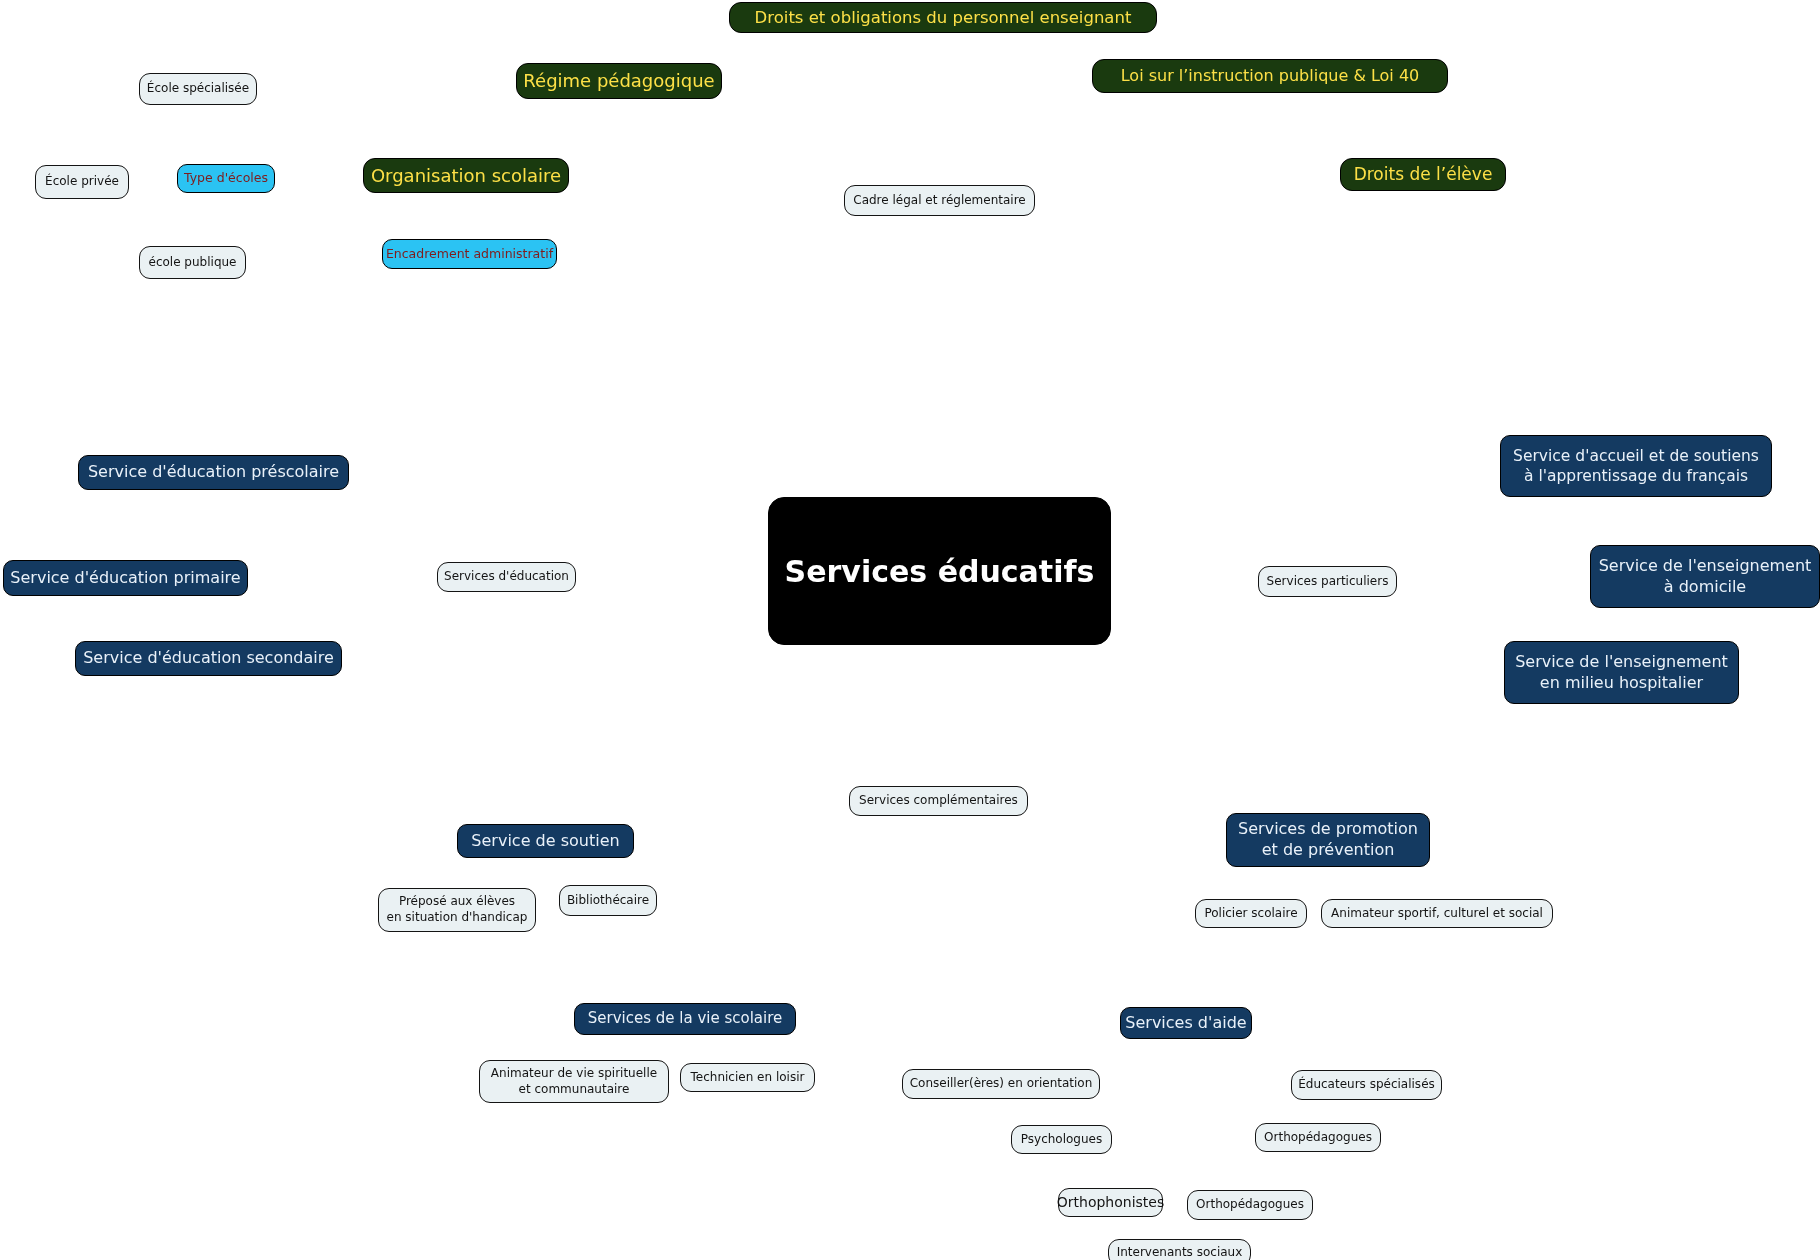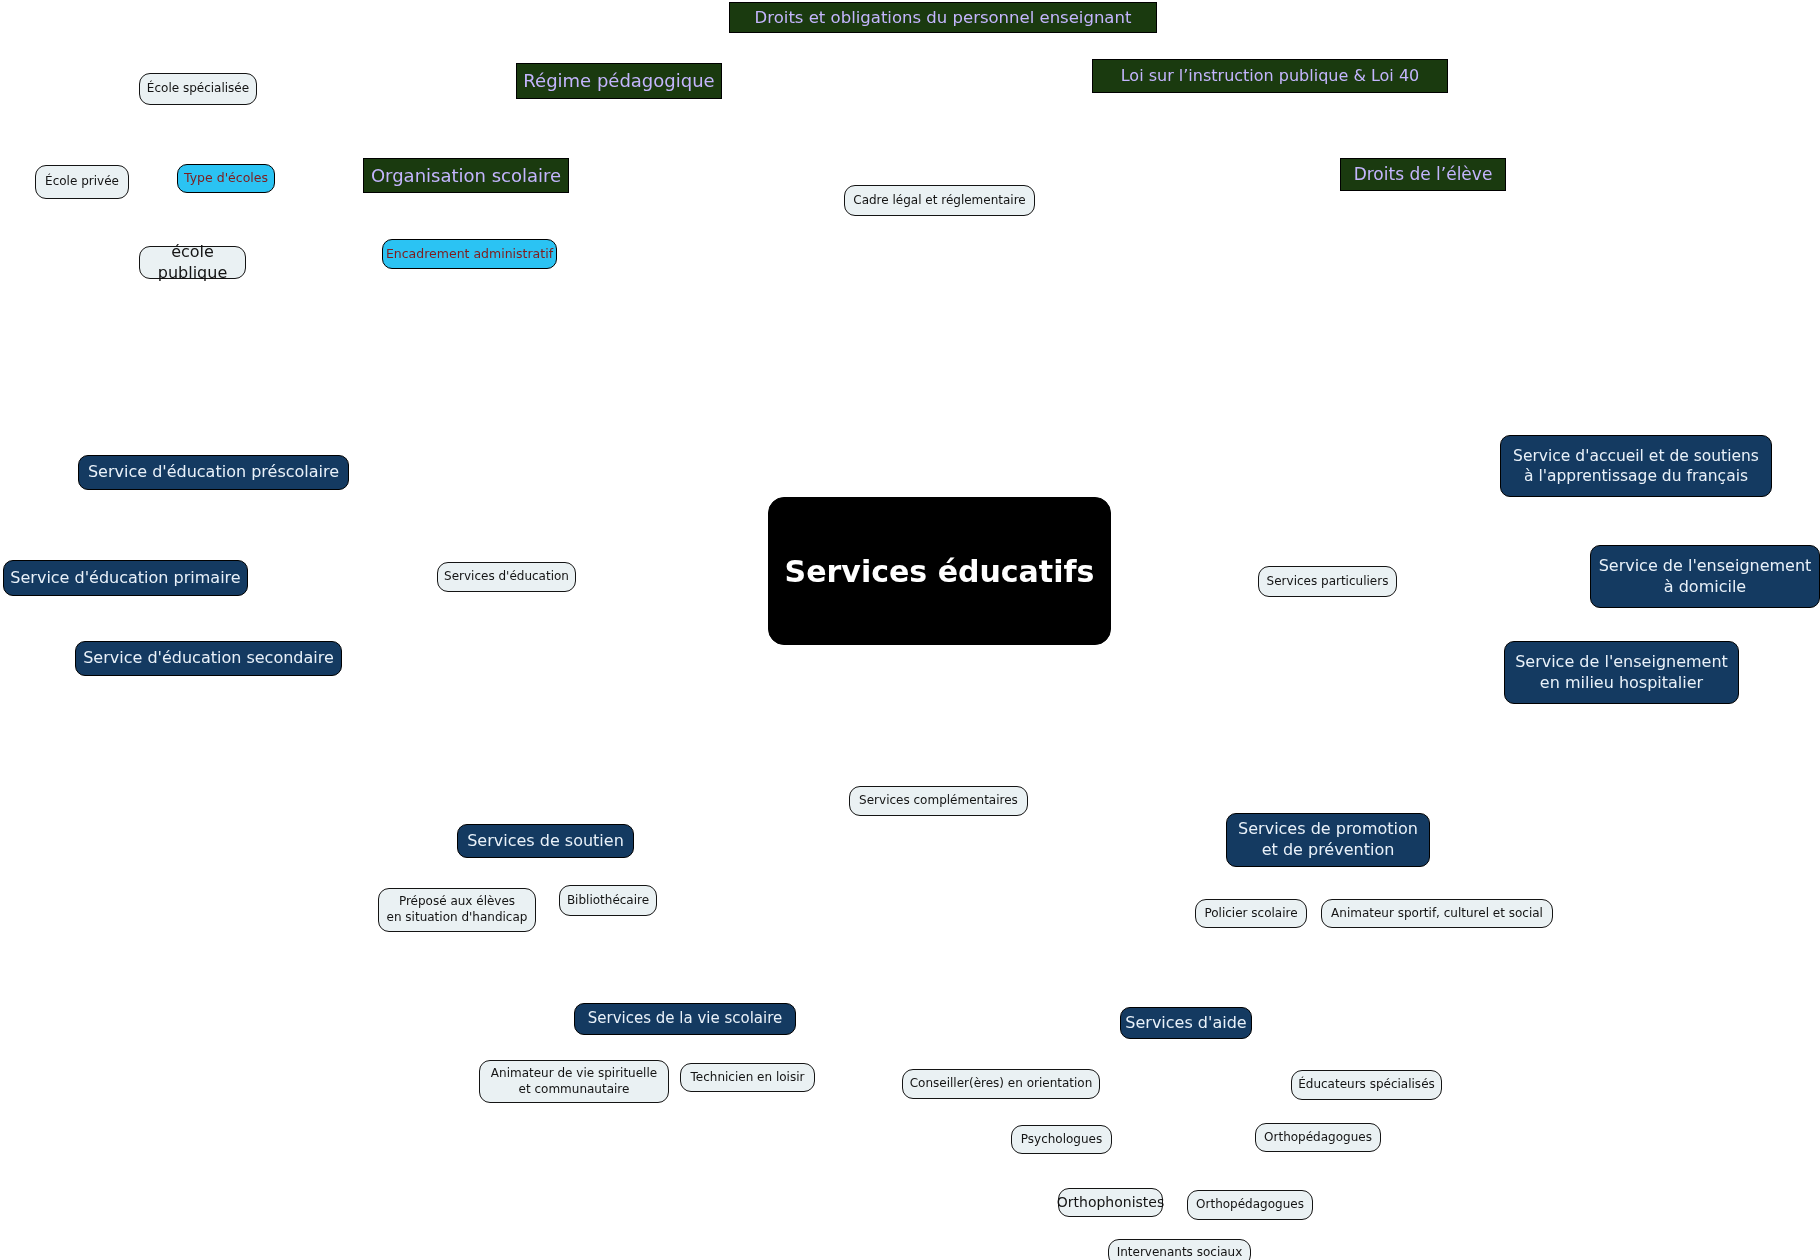--- a/index.html
+++ b/index.html
@@ -29,23 +29,23 @@
   .node > span { white-space: pre-line; }
   .node.center {
     background: #000000;
     color: #ffffff;
     font-weight: bold;
     border-radius: 16px;
     border: 1px solid #000000;
   }
   .node.green {
     background: #1a3a0f;
-    color: #c4b5fd;
+    color: #fde047;
     border: 1.5px solid #000000;
-    border-radius: 0;
+    border-radius: 12px;
   }
   .node.navy {
     background: #143a61;
     color: #e9f1f9;
     border: 1.5px solid #000000;
     border-radius: 10px;
   }
   .node.cyan {
     background: #2bc3f3;
     color: #7f1d1d;
@@ -67,21 +67,21 @@
     <div class="node green" style="left: 729px; top: 2px; width: 428px; height: 31px; font-size: 16.5px;"><span>Droits et obligations du personnel enseignant</span></div>
     <div class="node green" style="left: 516px; top: 63px; width: 206px; height: 36px; font-size: 18px;"><span>Régime pédagogique</span></div>
     <div class="node green" style="left: 1092px; top: 59px; width: 356px; height: 34px; font-size: 16px;"><span>Loi sur l’instruction publique &amp; Loi 40</span></div>
     <div class="node green" style="left: 363px; top: 158px; width: 206px; height: 35px; font-size: 18px;"><span>Organisation scolaire</span></div>
     <div class="node green" style="left: 1340px; top: 158px; width: 166px; height: 33px; font-size: 17px;"><span>Droits de l’élève</span></div>
     <div class="node cyan" style="left: 177px; top: 164px; width: 98px; height: 29px; font-size: 12.5px;"><span>Type d'écoles</span></div>
     <div class="node cyan" style="left: 382px; top: 239px; width: 175px; height: 30px; font-size: 12.5px;"><span>Encadrement administratif</span></div>
     <div class="node light" style="left: 139px; top: 73px; width: 118px; height: 32px; font-size: 12px;"><span>École spécialisée</span></div>
     <div class="node light" style="left: 35px; top: 165px; width: 94px; height: 34px; font-size: 12px;"><span>École privée</span></div>
     <div class="node light" style="left: 844px; top: 185px; width: 191px; height: 31px; font-size: 12px;"><span>Cadre légal et réglementaire</span></div>
-    <div class="node light" style="left: 139px; top: 246px; width: 107px; height: 33px; font-size: 16px;"><span>école publique</span></div>
+    <div class="node light" style="left: 139px; top: 246px; width: 107px; height: 33px; font-size: 12px;"><span>école publique</span></div>
     <div class="node light" style="left: 437px; top: 562px; width: 139px; height: 30px; font-size: 12px;"><span>Services d'éducation</span></div>
     <div class="node light" style="left: 1258px; top: 566px; width: 139px; height: 31px; font-size: 12px;"><span>Services particuliers</span></div>
     <div class="node light" style="left: 849px; top: 786px; width: 179px; height: 30px; font-size: 12px;"><span>Services complémentaires</span></div>
     <div class="node light" style="left: 378px; top: 888px; width: 158px; height: 44px; font-size: 12px;"><span>Préposé aux élèves
 en situation d'handicap</span></div>
     <div class="node light" style="left: 559px; top: 885px; width: 98px; height: 31px; font-size: 12px;"><span>Bibliothécaire</span></div>
     <div class="node light" style="left: 1195px; top: 899px; width: 112px; height: 29px; font-size: 12px;"><span>Policier scolaire</span></div>
     <div class="node light" style="left: 1321px; top: 899px; width: 232px; height: 29px; font-size: 12px;"><span>Animateur sportif, culturel et social</span></div>
     <div class="node light" style="left: 479px; top: 1060px; width: 190px; height: 43px; font-size: 12px;"><span>Animateur de vie spirituelle
 et communautaire</span></div>
@@ -95,18 +95,18 @@
     <div class="node light" style="left: 1108px; top: 1239px; width: 143px; height: 27px; font-size: 12px;"><span>Intervenants sociaux</span></div>
     <div class="node navy" style="left: 78px; top: 455px; width: 271px; height: 35px; font-size: 16px;"><span>Service d'éducation préscolaire</span></div>
     <div class="node navy" style="left: 3px; top: 560px; width: 245px; height: 36px; font-size: 16px;"><span>Service d'éducation primaire</span></div>
     <div class="node navy" style="left: 75px; top: 641px; width: 267px; height: 35px; font-size: 16px;"><span>Service d'éducation secondaire</span></div>
     <div class="node navy" style="left: 1500px; top: 435px; width: 272px; height: 62px; font-size: 15.5px;"><span>Service d'accueil et de soutiens
 à l'apprentissage du français</span></div>
     <div class="node navy" style="left: 1590px; top: 545px; width: 230px; height: 63px; font-size: 16px;"><span>Service de l'enseignement
 à domicile</span></div>
     <div class="node navy" style="left: 1504px; top: 641px; width: 235px; height: 63px; font-size: 16px;"><span>Service de l'enseignement
 en milieu hospitalier</span></div>
-    <div class="node navy" style="left: 457px; top: 824px; width: 177px; height: 34px; font-size: 16px;"><span>Services de soutien</span></div>
+    <div class="node navy" style="left: 457px; top: 824px; width: 177px; height: 34px; font-size: 16px;"><span>Service de soutien</span></div>
     <div class="node navy" style="left: 1226px; top: 813px; width: 204px; height: 54px; font-size: 16px;"><span>Services de promotion
 et de prévention</span></div>
     <div class="node navy" style="left: 574px; top: 1003px; width: 222px; height: 32px; font-size: 15px;"><span>Services de la vie scolaire</span></div>
     <div class="node navy" style="left: 1120px; top: 1007px; width: 132px; height: 32px; font-size: 16px;"><span>Services d'aide</span></div>
   </div>
 
 </body></html>

